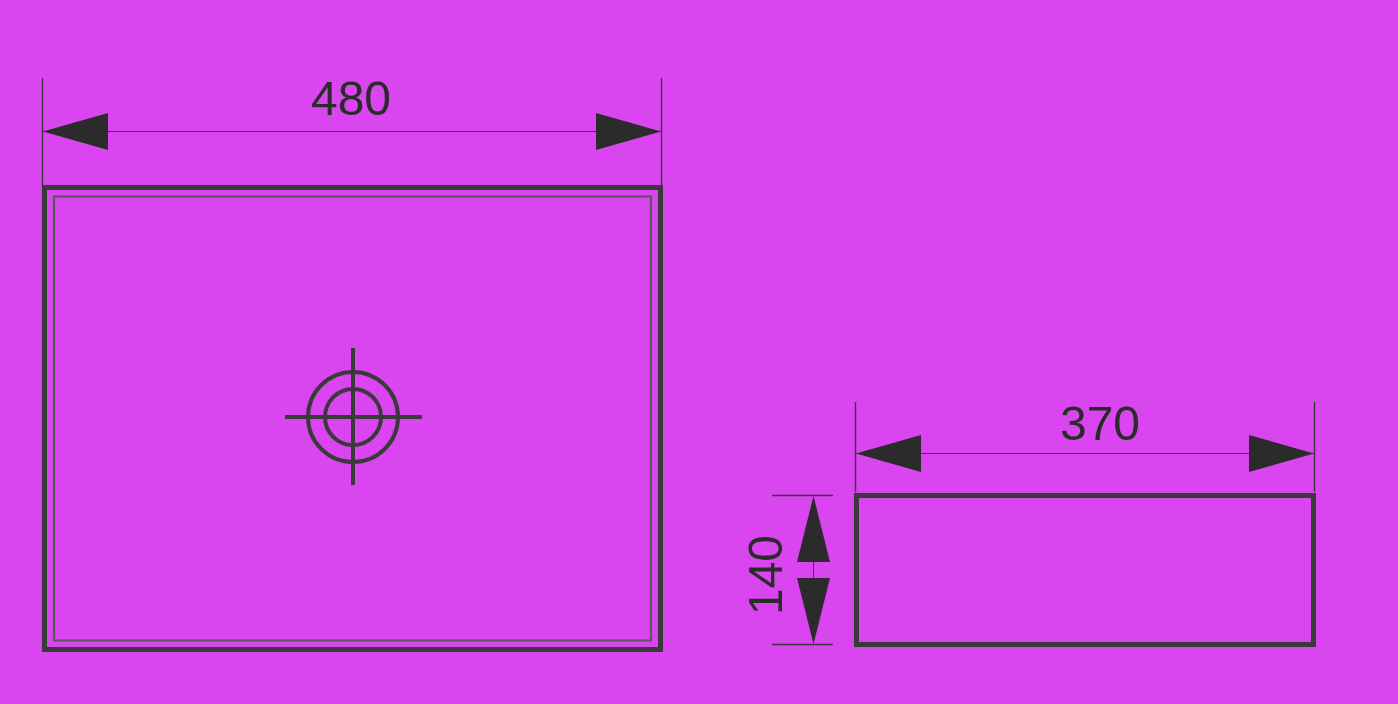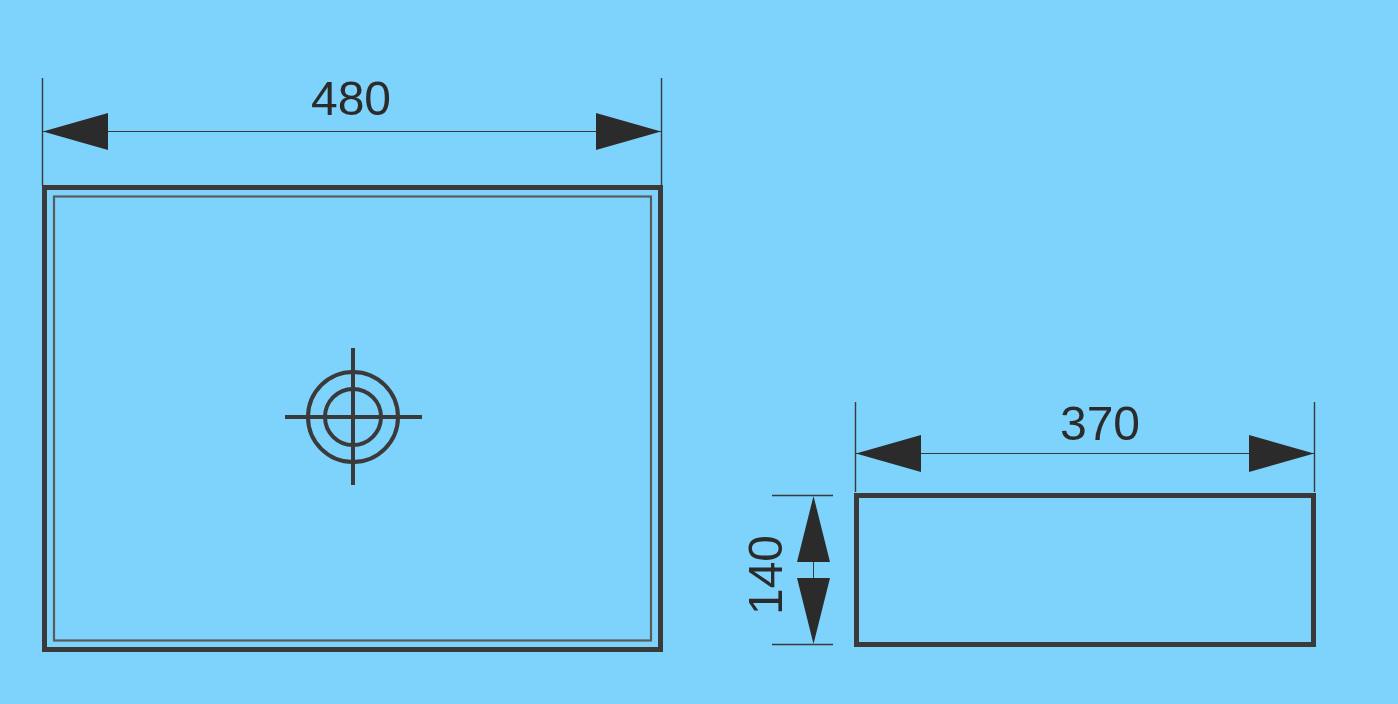--- a/index.html
+++ b/index.html
@@ -10,21 +10,21 @@
   body {
     width: 1398px;
     height: 704px;
     font-family: "Liberation Sans", sans-serif;
     overflow: hidden;
   }
   #drawing-root {
     position: relative;
     width: 1398px;
     height: 704px;
-    background: #7dd3fc;
+    background: #d946ef;
   }
   #drawing-svg {
     position: absolute;
     top: 0;
     left: 0;
     display: block;
   }
   .dim-text {
     font-family: "Liberation Sans", sans-serif;
     font-size: 48px;

